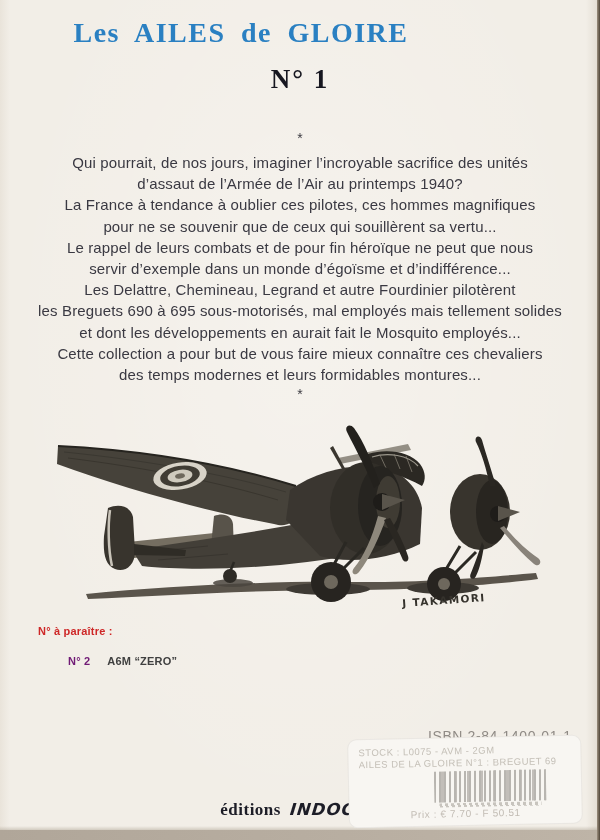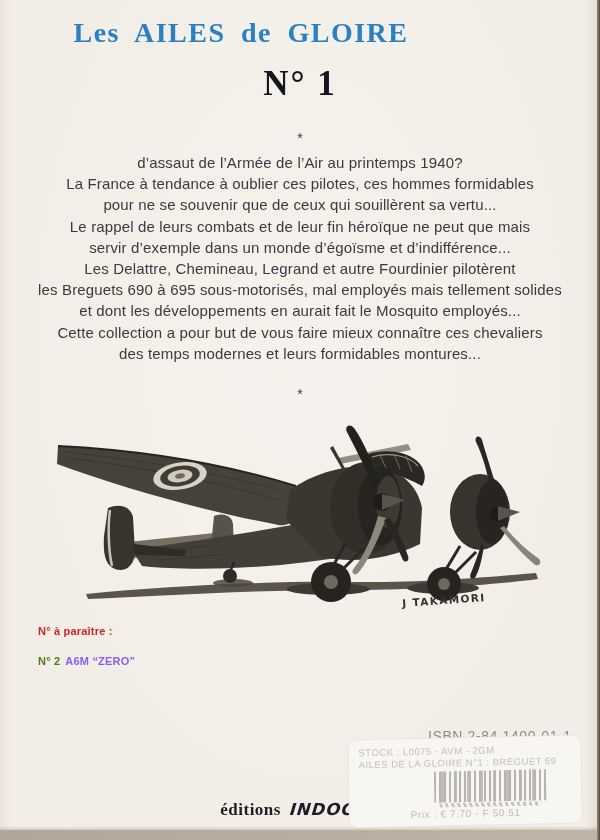--- a/index.html
+++ b/index.html
@@ -20,21 +20,21 @@
   .edge-bottom-shadow{position:absolute;left:0;bottom:10px;width:600px;height:4px;background:linear-gradient(180deg,rgba(150,138,120,0),rgba(150,138,120,.35));}
 
   .series-title{
     position:absolute;top:17px;left:0;width:482px;text-align:center;
     font-family:"Liberation Serif",serif;font-weight:bold;
     font-size:28px;color:#2a80c2;letter-spacing:1.5px;word-spacing:7px;
   }
   .issue-number{
     position:absolute;top:64px;left:0;width:600px;text-align:center;
     font-family:"Liberation Serif",serif;font-weight:bold;
-    font-size:35px;color:#16161f;letter-spacing:2px;
+    font-size:27px;color:#16161f;letter-spacing:2px;
   }
   .divider{position:absolute;left:0;width:600px;text-align:center;font-size:14px;color:#3c3b42;}
   .divider.top{top:130px;}
   .divider.bottom{top:386px;}
 
   .blurb{
     position:absolute;top:152px;left:20px;width:560px;text-align:center;
     font-size:15px;line-height:21.2px;color:#3a3942;letter-spacing:.15px;
   }
 
@@ -42,22 +42,22 @@
   .illustration svg{display:block;width:100%;height:100%;}
   .signature{
     position:absolute;left:374px;top:170px;
     font-family:"DejaVu Sans",sans-serif;font-weight:bold;font-size:10.5px;
     letter-spacing:1.4px;color:#35322c;transform:rotate(-4deg);white-space:nowrap;
   }
 
   .upcoming{position:absolute;left:38px;top:624px;font-weight:bold;font-size:11px;line-height:15.5px;}
   .upcoming-heading{color:#ce2727;margin-bottom:14px;letter-spacing:.2px;}
   .upcoming-row{white-space:nowrap;letter-spacing:.2px;}
-  .upcoming-num{color:#4d7c0f;}
-  .upcoming-title{color:#8b5cf6;margin-left:5px;}
+  .upcoming-num{color:#701a75;margin-left:30px;}
+  .upcoming-title{color:#404040;margin-left:17px;}
 
   .isbn-partial{
     position:absolute;left:428px;top:728px;width:150px;height:10px;overflow:hidden;
     font-size:14px;color:#8f8a85;letter-spacing:.6px;white-space:nowrap;z-index:1;
   }
   .sticker{
     position:absolute;left:348px;top:737px;width:232px;height:87px;
     background:#f8f6f2;border-radius:9px;transform:rotate(-1.2deg);
     border:1px solid rgba(120,110,95,.10);z-index:2;
   }
@@ -90,24 +90,25 @@
 <body>
 
 <div class="paper-vignette"></div>
 
 <div class="series-title">Les AILES de GLOIRE</div>
 <div class="issue-number">N° 1</div>
 
 <div class="divider top">*</div>
 
 <div class="blurb">
+  <div>Qui pourrait, de nos jours, imaginer l’incroyable sacrifice des unités</div>
   <div>d’assaut de l’Armée de l’Air au printemps 1940?</div>
-  <div>La France à tendance à oublier ces pilotes, ces hommes formidables</div>
+  <div>La France à tendance à oublier ces pilotes, ces hommes magnifiques</div>
   <div>pour ne se souvenir que de ceux qui souillèrent sa vertu...</div>
-  <div>Le rappel de leurs combats et de leur fin héroïque ne peut que mais</div>
+  <div>Le rappel de leurs combats et de pour fin héroïque ne peut que nous</div>
   <div>servir d’exemple dans un monde d’égoïsme et d’indifférence...</div>
   <div>Les Delattre, Chemineau, Legrand et autre Fourdinier pilotèrent</div>
   <div>les Breguets 690 à 695 sous-motorisés, mal employés mais tellement solides</div>
   <div>et dont les développements en aurait fait le Mosquito employés...</div>
   <div>Cette collection a pour but de vous faire mieux connaître ces chevaliers</div>
   <div>des temps modernes et leurs formidables montures...</div>
 </div>
 
 <div class="divider bottom">*</div>
 

